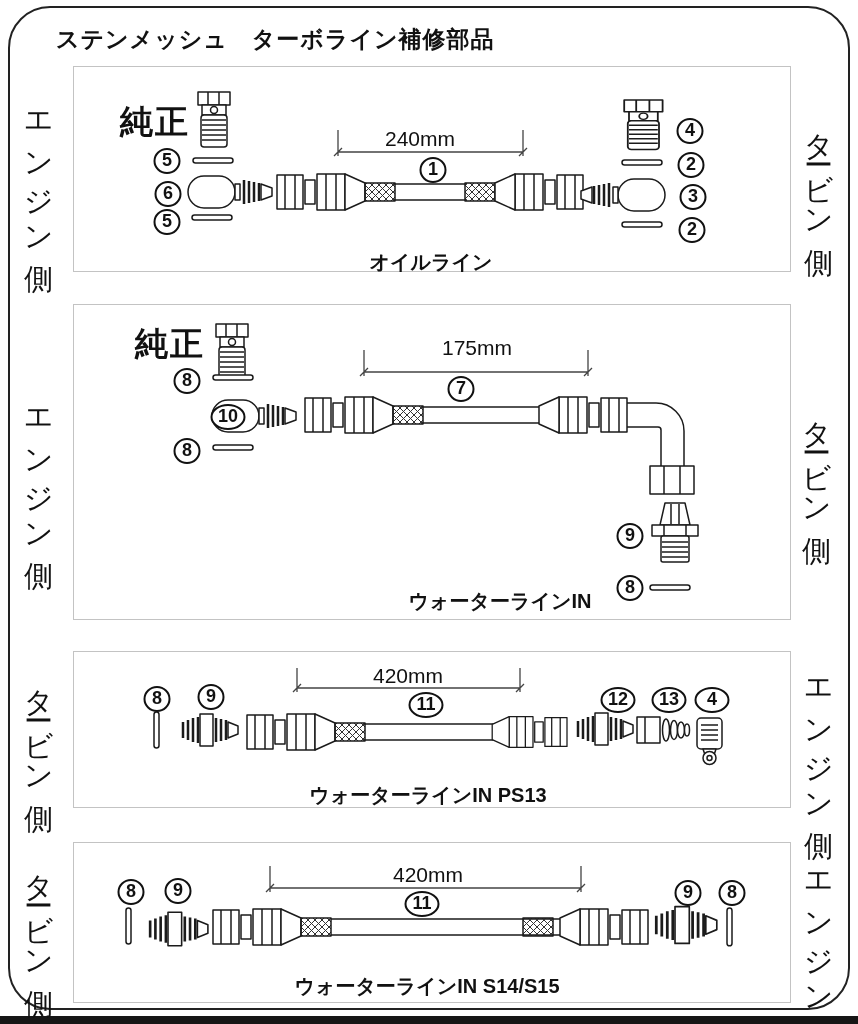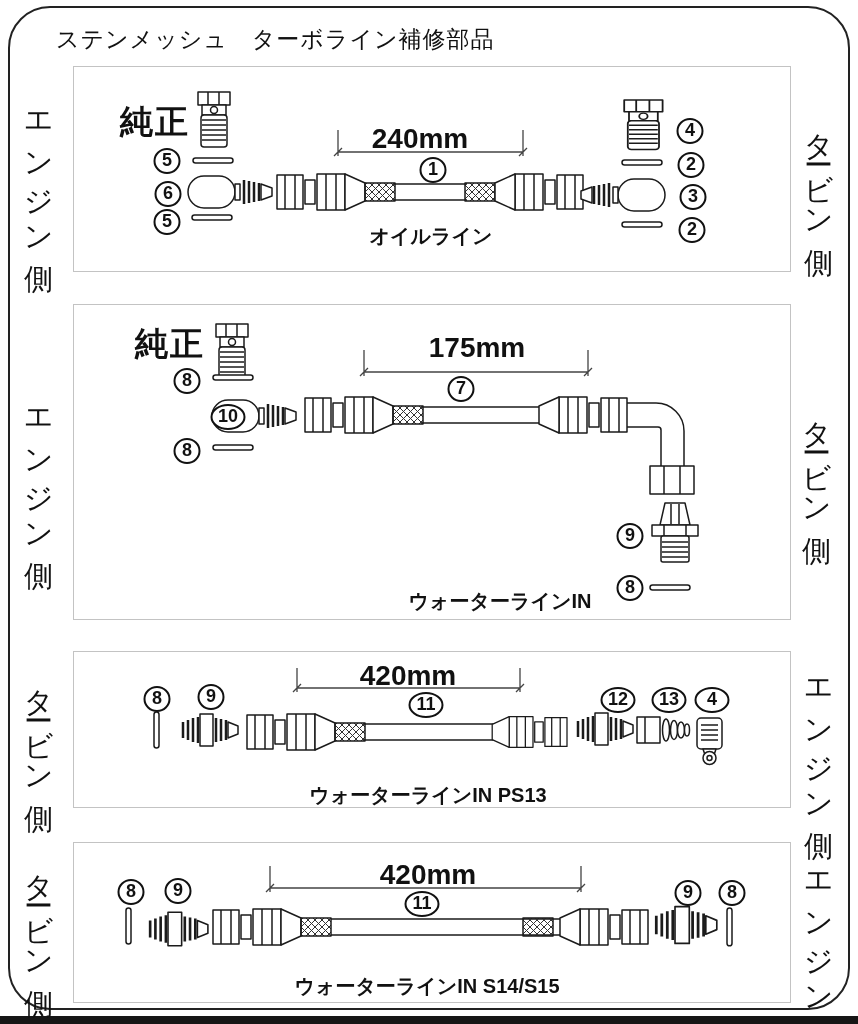--- a/index.html
+++ b/index.html
@@ -1,25 +1,25 @@
 <!DOCTYPE html>
 <html><head>
 <meta charset="utf-8">
 <style>
   html,body{margin:0;padding:0;background:#fff;}
   body{position:relative;width:858px;height:1024px;font-family:"Liberation Sans",sans-serif;color:#111;overflow:hidden;}
   .frame{position:absolute;left:8px;top:6px;width:838px;height:1000px;border:2px solid #222;border-radius:42px;}
   .bottombar{position:absolute;left:0;top:1016px;width:858px;height:8px;background:#161616;}
-  .page-title{position:absolute;left:56px;top:24px;font-size:23px;font-weight:normal;letter-spacing:1px;}
+  .page-title{position:absolute;left:56px;top:24px;font-size:23px;font-weight:bold;letter-spacing:1px;}
   .panel{position:absolute;left:73px;width:718px;border:1px solid #c3c3c3;background:#fff;box-sizing:border-box;}
   .art{position:absolute;left:73px;stroke:#1b1b1b;fill:#fff;stroke-width:1.5;stroke-linejoin:round;}
   .dimline{stroke:#444;stroke-width:1.3;fill:none;}
   .badge{position:absolute;transform:translate(-50%,-50%);box-sizing:border-box;min-width:27px;height:26px;line-height:20px;border:2.5px solid #111;border-radius:50%;text-align:center;font-weight:bold;font-size:18px;background:#fff;padding:0 3px;z-index:3;}
   .badge.oval{min-width:35px;}
-  .dim{position:absolute;transform:translate(-50%,-50%);font-size:28px;white-space:nowrap;z-index:2;font-weight:bold;}
+  .dim{position:absolute;transform:translate(-50%,-50%);font-size:21px;white-space:nowrap;z-index:2;}
   .caption{position:absolute;transform:translate(-50%,-50%);font-size:20px;font-weight:bold;white-space:nowrap;z-index:2;}
   .side{position:absolute;writing-mode:vertical-rl;font-size:29px;line-height:1.0;letter-spacing:4px;z-index:2;}
   .genuine{position:absolute;font-family:"Liberation Serif","DejaVu Serif",serif;font-weight:bold;font-size:33px;letter-spacing:2px;z-index:2;}
 </style>
 </head>
 <body>
 
 <svg width="0" height="0" style="position:absolute">
   <defs>
     <pattern id="mesh" width="7" height="7" patternUnits="userSpaceOnUse">
@@ -130,21 +130,21 @@
 <div class="genuine" style="left:120px;top:100px;">純正</div>
 <span class="badge" style="left:167px;top:161px;">5</span>
 <span class="badge" style="left:168px;top:194px;">6</span>
 <span class="badge" style="left:167px;top:222px;">5</span>
 <div class="dim" style="left:420px;top:139px;">240mm</div>
 <span class="badge" style="left:433px;top:170px;">1</span>
 <span class="badge" style="left:690px;top:131px;">4</span>
 <span class="badge" style="left:691px;top:165px;">2</span>
 <span class="badge" style="left:693px;top:197px;">3</span>
 <span class="badge" style="left:692px;top:230px;">2</span>
-<div class="caption" style="left:431px;top:236px;">オイルライン</div>
+<div class="caption" style="left:431px;top:262px;">オイルライン</div>
 <div class="side" style="left:24px;top:95px;">エンジン側</div>
 <div class="side" style="left:804px;top:112px;">タービン側</div>
 
 <div class="panel" style="top:304px;height:316px;"></div>
 <svg class="art" style="top:304px;" width="718" height="316" viewBox="0 0 718 316">
   <g>
     <path d="M348,103H490M348,119H490" fill="none"></path>
     <use href="#coupling" transform="translate(232,111)"></use>
     <use href="#meshseg" transform="translate(320,111)"></use>
     <use href="#coupling" transform="translate(554,111) scale(-1,1)"></use>

